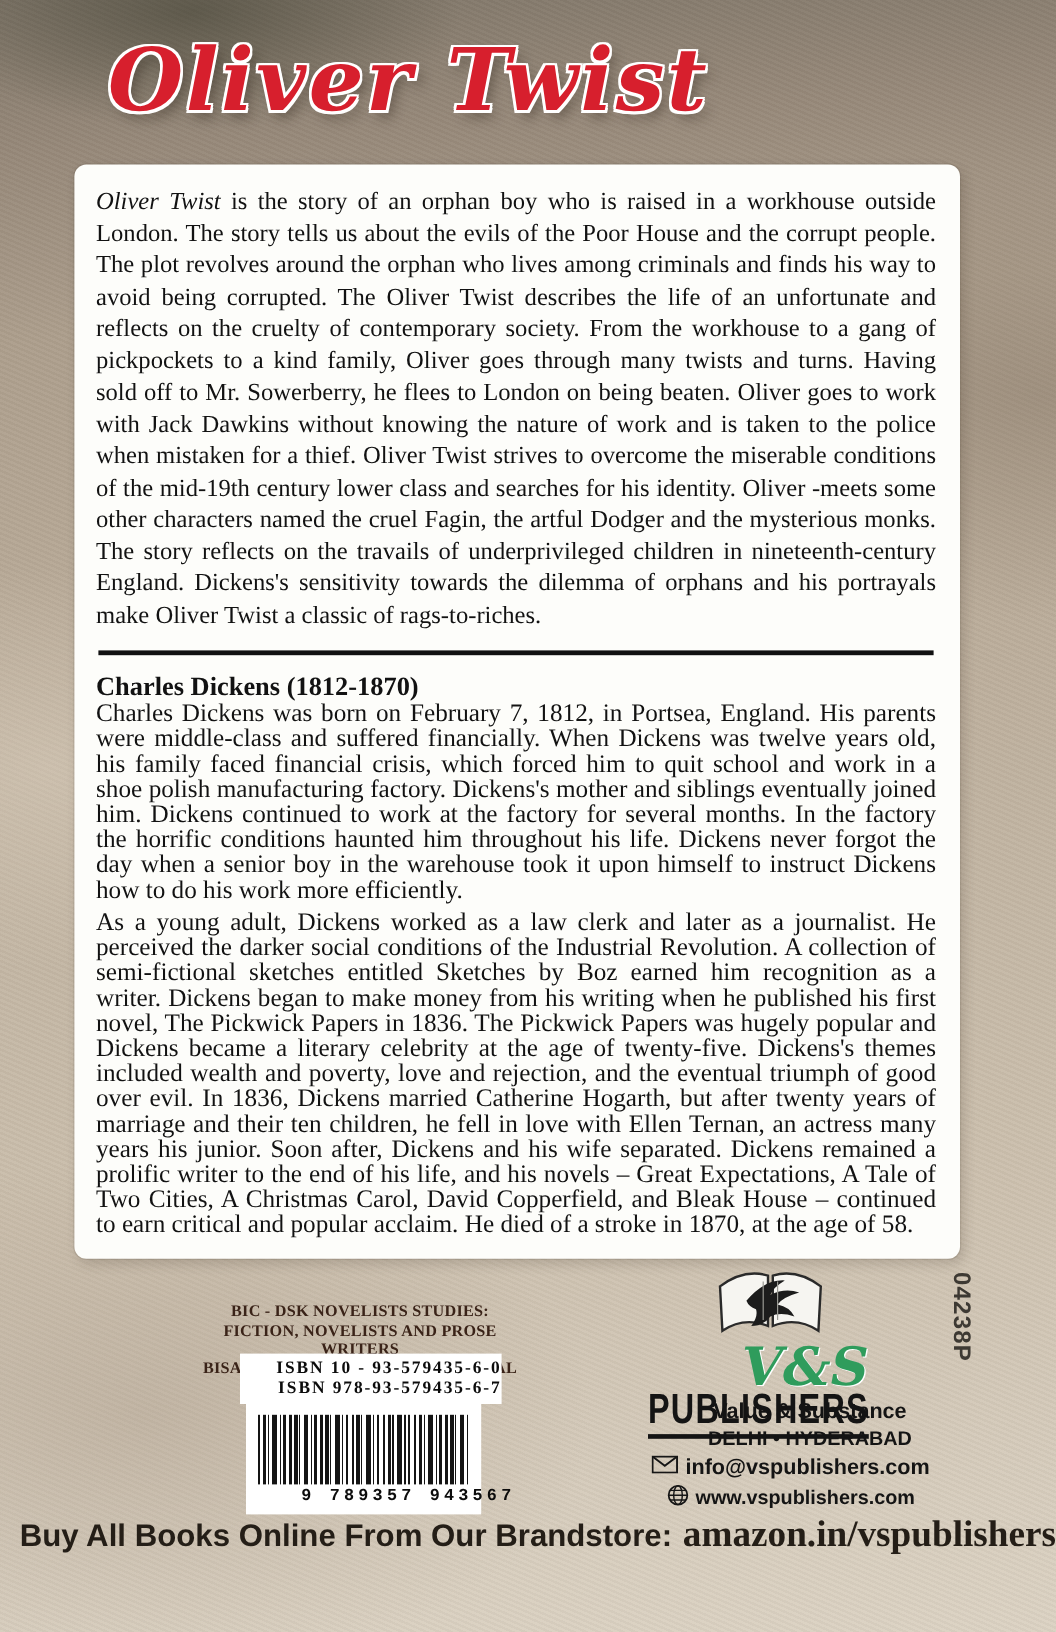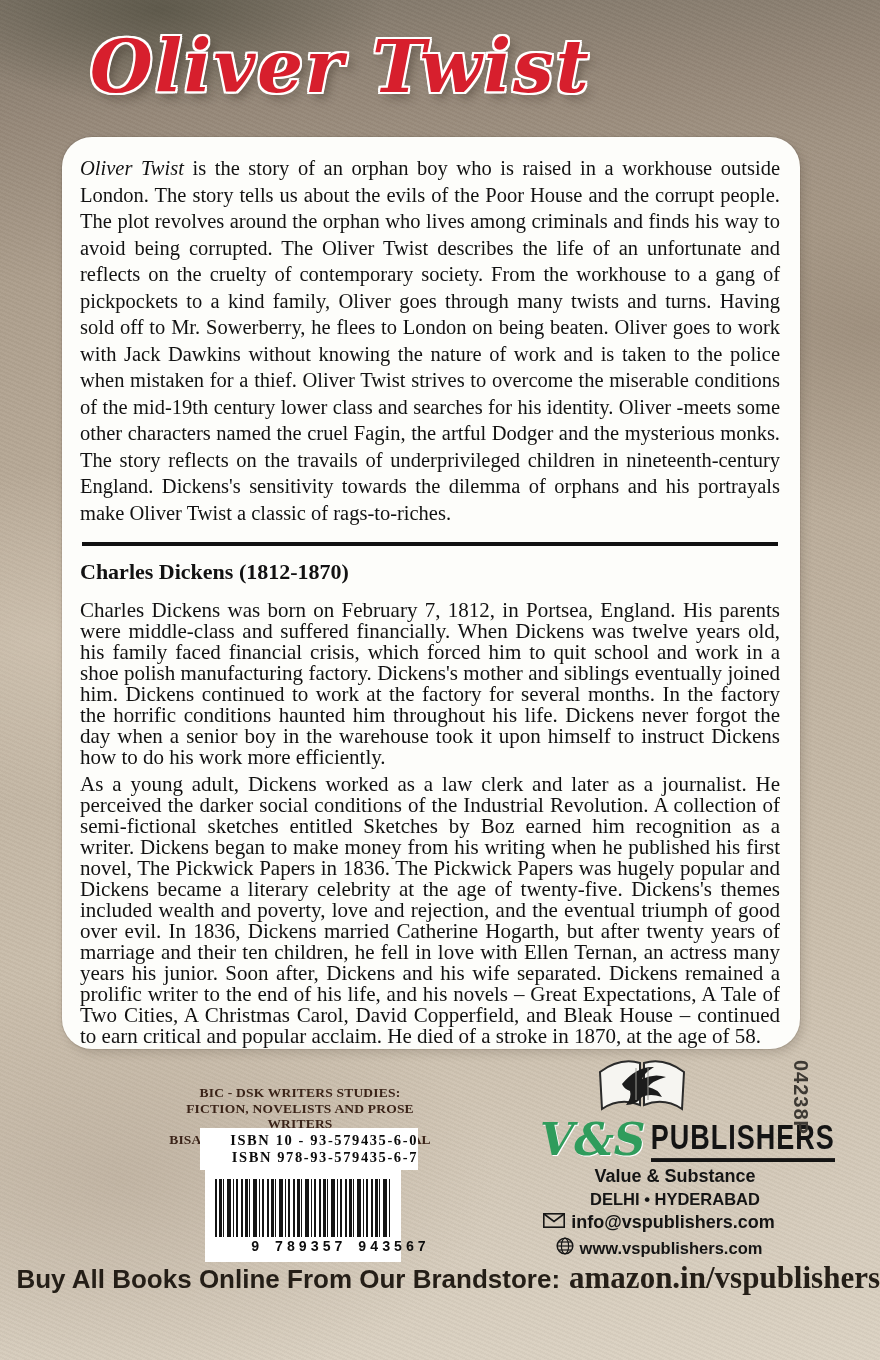--- a/index.html
+++ b/index.html
@@ -41,21 +41,21 @@
   }
 
   
   .white-box {
     position: absolute;
     left: 62px;
     top: 137px;
     width: 738px;
     height: 912px;
     background: #fdfdfa;
-    border-radius: 30px;
+    border-radius: 10px;
     box-shadow: 0 0 0 1px rgba(60,50,40,0.10), 3px 4px 10px rgba(50,40,30,0.18);
     padding: 18px 20px 0 18px;
     box-sizing: border-box;
     overflow: hidden;
     color: #121212;
   }
   .synopsis {
     margin: 0;
     font-size: 20.5px;
     line-height: 26.5px;
@@ -64,21 +64,21 @@
   .synopsis .lead { font-style: italic; }
   .divider {
     height: 4px;
     background: #111;
     margin: 16px 2px 14px 2px;
   }
   .author-heading {
     font-weight: bold;
     font-size: 22px;
     line-height: 24px;
-    margin: 0 0 16px 0;
+    margin: 0 0 0 0;
   }
   .bio {
     margin: 0 0 6px 0;
     font-size: 21px;
     line-height: 21px;
     text-align: justify;
   }
 
   
   .classification {
@@ -147,20 +147,21 @@
   
   .logo-art { position: absolute; left: 592px; top: 1054px; }
   .pub-name {
     position: absolute;
     left: 540px;
     top: 1118px;
     display: flex;
     align-items: flex-end;
     gap: 5px;
     white-space: nowrap;
+    flex-direction: column;
   }
   .vs-script {
     font-family: "DejaVu Serif", serif;
     font-style: italic;
     font-weight: bold;
     font-size: 44px;
     line-height: 44px;
     color: #2f9c5c;
     text-shadow: 1px 1px 0 #ffffff;
   }
@@ -264,21 +265,21 @@
 
   <div class="white-box">
     <p class="synopsis"><span class="lead">Oliver Twist</span><span> is the story of an orphan boy who is raised in a workhouse outside London. The story tells us about the evils of the Poor House and the corrupt people. The plot revolves around the orphan who lives among criminals and finds his way to avoid being corrupted. The Oliver Twist describes the life of an unfortunate and reflects on the cruelty of contemporary society. From the workhouse to a gang of pickpockets to a kind family, Oliver goes through many twists and turns. Having sold off to Mr. Sowerberry, he flees to London on being beaten. Oliver goes to work with Jack Dawkins without knowing the nature of work and is taken to the police when mistaken for a thief. Oliver Twist strives to overcome the miserable conditions of the mid-19th century lower class and searches for his identity. Oliver -meets some other characters named the cruel Fagin, the artful Dodger and the mysterious monks. The story reflects on the travails of underprivileged children in nineteenth-century England. Dickens's sensitivity towards the dilemma of orphans and his portrayals make Oliver Twist a classic of rags-to-riches.</span></p>
     <div class="divider"></div>
     <p class="author-heading">Charles Dickens (1812-1870)</p>
     <p class="bio">Charles Dickens was born on February 7, 1812, in Portsea, England. His parents were middle-class and suffered financially. When Dickens was twelve years old, his family faced financial crisis, which forced him to quit school and work in a shoe polish manufacturing factory. Dickens's mother and siblings eventually joined him. Dickens continued to work at the factory for several months. In the factory the horrific conditions haunted him throughout his life. Dickens never forgot the day when a senior boy in the warehouse took it upon himself to instruct Dickens how to do his work more efficiently.</p>
     <p class="bio">As a young adult, Dickens worked as a law clerk and later as a journalist. He perceived the darker social conditions of the Industrial Revolution. A collection of semi-fictional sketches entitled Sketches by Boz earned him recognition as a writer. Dickens began to make money from his writing when he published his first novel, The Pickwick Papers in 1836. The Pickwick Papers was hugely popular and Dickens became a literary celebrity at the age of twenty-five. Dickens's themes included wealth and poverty, love and rejection, and the eventual triumph of good over evil. In 1836, Dickens married Catherine Hogarth, but after twenty years of marriage and their ten children, he fell in love with Ellen Ternan, an actress many years his junior. Soon after, Dickens and his wife separated. Dickens remained a prolific writer to the end of his life, and his novels – Great Expectations, A Tale of Two Cities, A Christmas Carol, David Copperfield, and Bleak House – continued to earn critical and popular acclaim. He died of a stroke in 1870, at the age of 58.</p>
   </div>
 
   <div class="classification">
-    <div>BIC - DSK WRITERS STUDIES:</div>
+    <div>BIC - DSK NOVELISTS STUDIES:</div>
     <div>FICTION, NOVELISTS AND PROSE WRITERS</div>
     <div>BISAC - FIC000000 FICTION / GENERAL</div>
   </div>
 
   <div class="isbn-box">
     <div>ISBN 10 - 93-579435-6-0</div>
     <div>ISBN 978-93-579435-6-7</div>
   </div>
 
   <div class="barcode-box">

